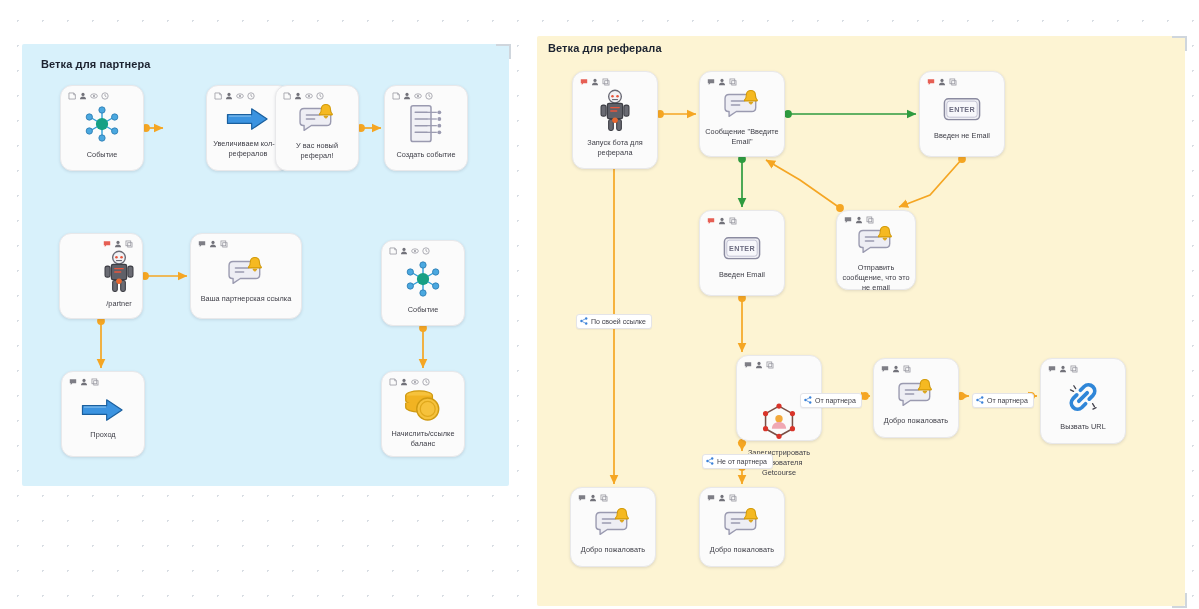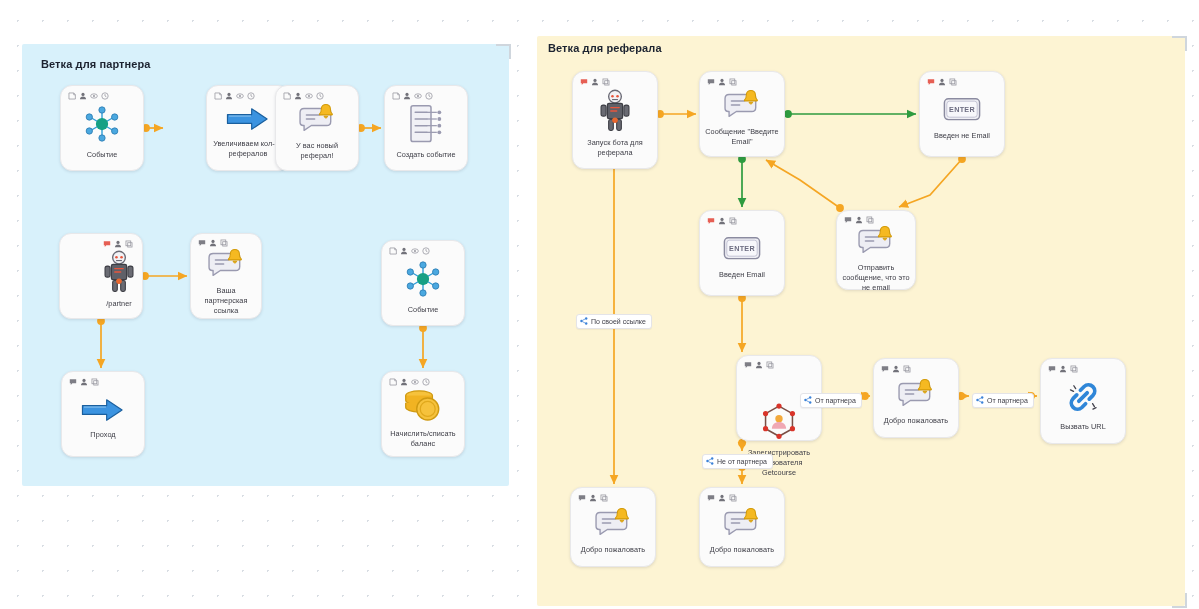--- a/index.html
+++ b/index.html
@@ -381,21 +381,21 @@
       <rect x="3.5" y="19" width="6" height="13" rx="2.5" fill="#6a6b73" stroke="#3d3e45" stroke-width="1.3"></rect>
       <rect x="30.5" y="19" width="6" height="13" rx="2.5" fill="#6a6b73" stroke="#3d3e45" stroke-width="1.3"></rect>
       <rect x="12.5" y="36" width="5.5" height="13" rx="2.2" fill="#6a6b73" stroke="#3d3e45" stroke-width="1.3"></rect>
       <rect x="22" y="36" width="5.5" height="13" rx="2.2" fill="#6a6b73" stroke="#3d3e45" stroke-width="1.3"></rect>
       <circle cx="20" cy="37" r="3.3" fill="#e8672f"></circle>
             </svg>
           </div>
           <div class="node-label">/partner</div>
         </div>
       </div>
-      <div class="node" id="node-p-partner-link" style="left: 190px; top: 233px; width: 72px; height: 86px;">
+      <div class="node" id="node-p-partner-link" style="left: 190px; top: 233px; width: 112px; height: 86px;">
         <div class="node-head">
           <span>
             <svg class="hicon" viewBox="0 0 10 10">
               <path d="M1 1.6h8v5H4.2L2.2 8.6V6.6H1z" fill="#55555f"></path>
             </svg>
           </span>
           <span>
             <svg class="hicon" viewBox="0 0 10 10">
               <circle cx="5" cy="3" r="2" fill="#45454f"></circle>
               <path d="M1.2 9c0-2.2 1.7-3.3 3.8-3.3S8.8 6.8 8.8 9z" fill="#45454f"></path>
@@ -532,21 +532,21 @@
         <div class="node-body">
           <div class="node-ico">
             <svg width="44" height="38" viewBox="0 0 56 48">
       <ellipse cx="23" cy="12" rx="17" ry="6" fill="#f6c23c" stroke="#cf9a12" stroke-width="1.6"></ellipse>
       <path d="M6 12v6c0 3.3 7.6 6 17 6s17-2.7 17-6v-6" fill="#f1b322" stroke="#cf9a12" stroke-width="1.6"></path>
       <path d="M6 21v6c0 3.3 7.6 6 17 6s17-2.7 17-6v-6" fill="#f1b322" stroke="#cf9a12" stroke-width="1.6"></path>
       <circle cx="34" cy="29" r="14" fill="#f6c23c" stroke="#cf9a12" stroke-width="1.8"></circle>
       <circle cx="34" cy="29" r="9.5" fill="none" stroke="#e0a81c" stroke-width="1.6"></circle>
             </svg>
           </div>
-          <div class="node-label">Начислить/списать баланс</div>
+          <div class="node-label">Начислить/ссылке баланс</div>
         </div>
       </div>
       <div class="node" id="node-r-start-bot" style="left: 572px; top: 71px; width: 86px; height: 98px;">
         <div class="node-head">
           <span>
             <svg class="hicon" viewBox="0 0 10 10">
               <path d="M1 1.6h8v5H4.2L2.2 8.6V6.6H1z" fill="#e02b1d"></path>
             </svg>
           </span>
           <span>

